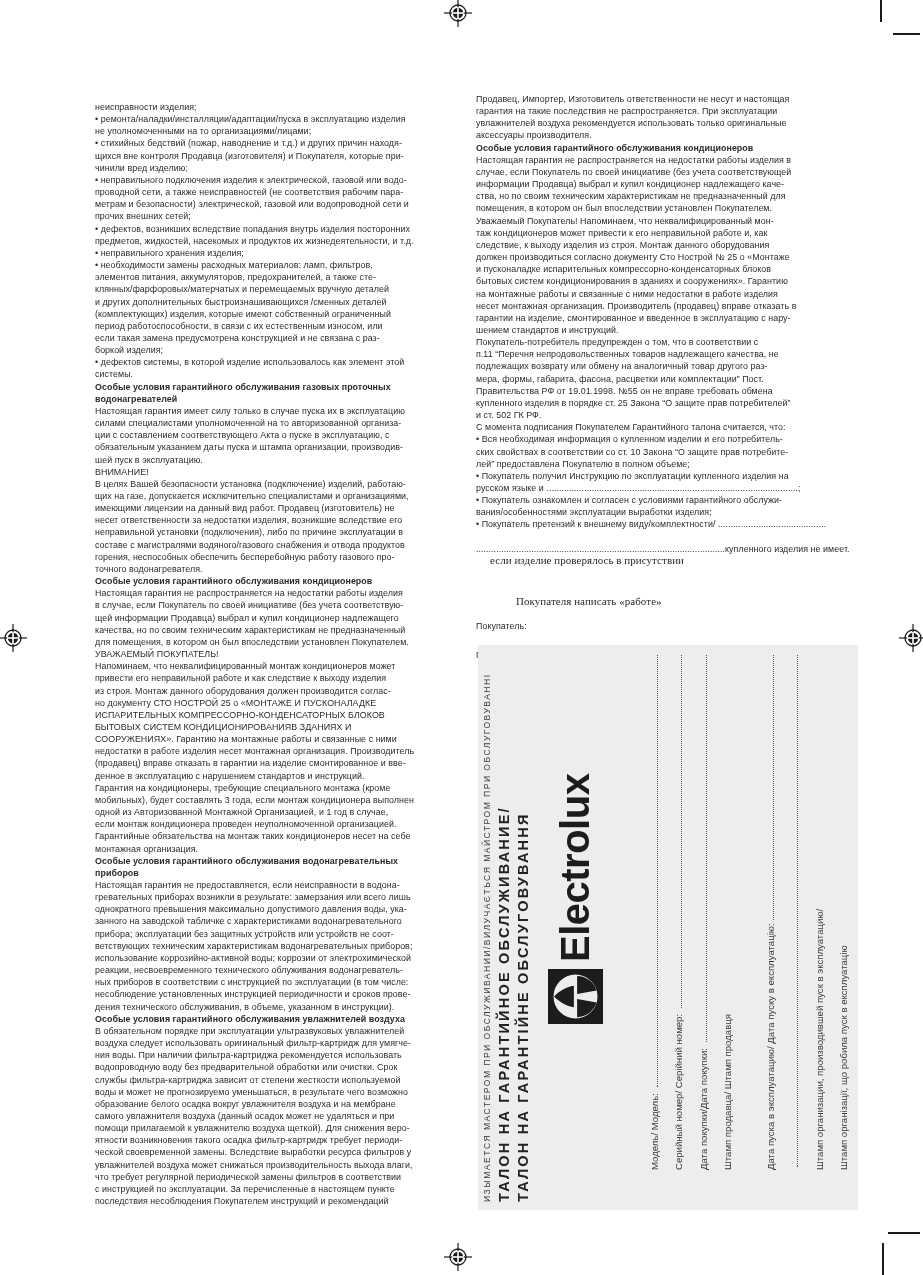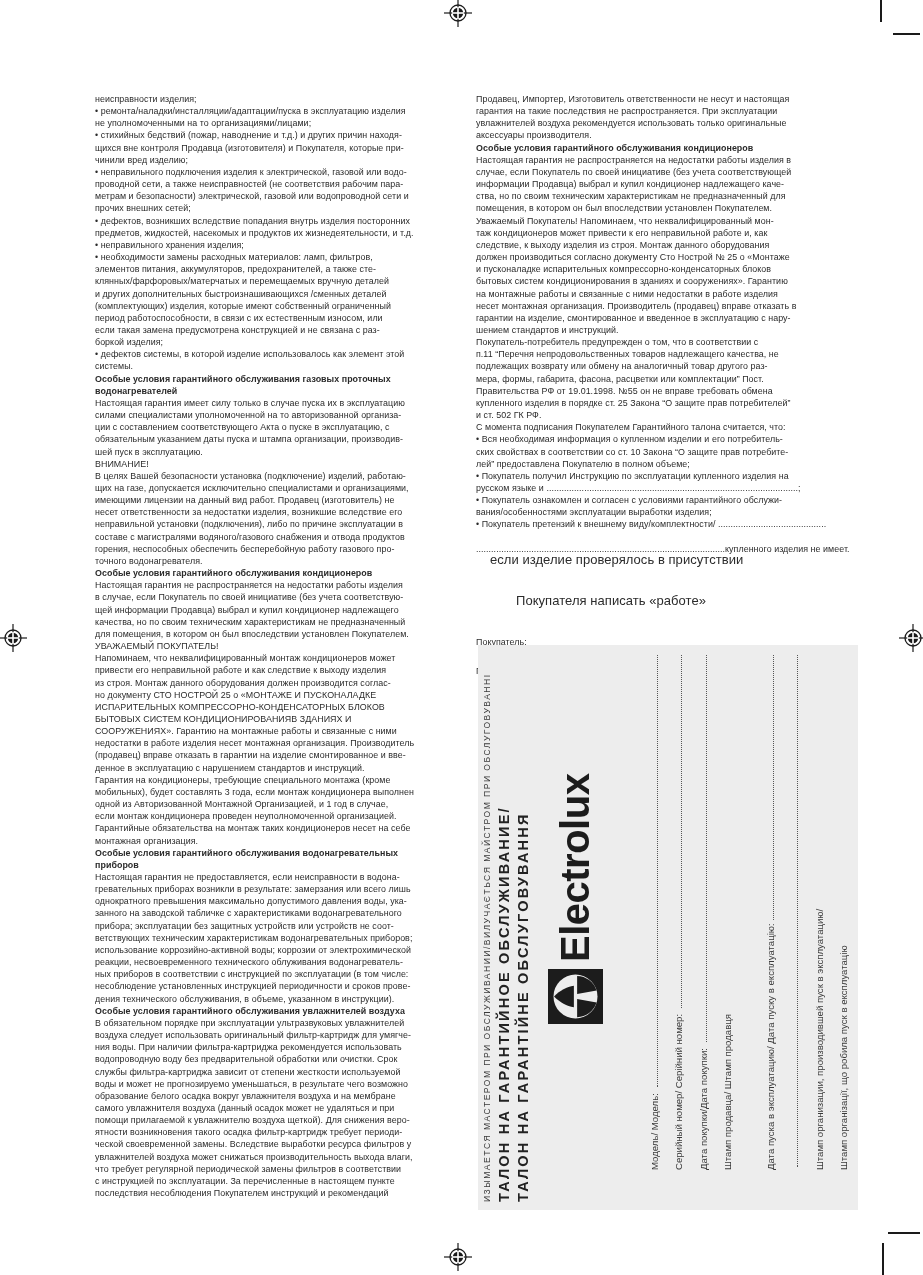--- a/index.html
+++ b/index.html
@@ -13,26 +13,26 @@
   }
   
   .col{
     position:absolute;
     top:93px;
     font-size:8.9px;
     line-height:12.15px;
     letter-spacing:0.05px;
     color:#2b2b2b;
   }
-  .col-left{left:95px;width:372px;}
+  .col-left{left:95px;width:372px;margin-top:8px;}
   .col-right{left:476px;width:382px;}
   .col .b{font-weight:bold;}
-  .col .sm{font-size:13px;line-height:10.6px;padding-left:14px;}
+  .col .sm{font-size:11px;line-height:10.6px;padding-left:14px;font-family:Liberation Serif, serif;}
   .col .sm2{padding-left:40px;margin-top:30px;}
-  .buyer-row{margin-top:30px;}
+  .buyer-row{margin-top:14px;}
   .sig-row{margin-top:17px;display:flex;}
   .sig-row .sig{width:256px;}
   
   .mark{position:absolute;}
   .trim{position:absolute;background:#1a1a1a;}
   
   .coupon{
     position:absolute;
     left:478px;top:645px;width:380px;height:565px;
     background:#ededed;

